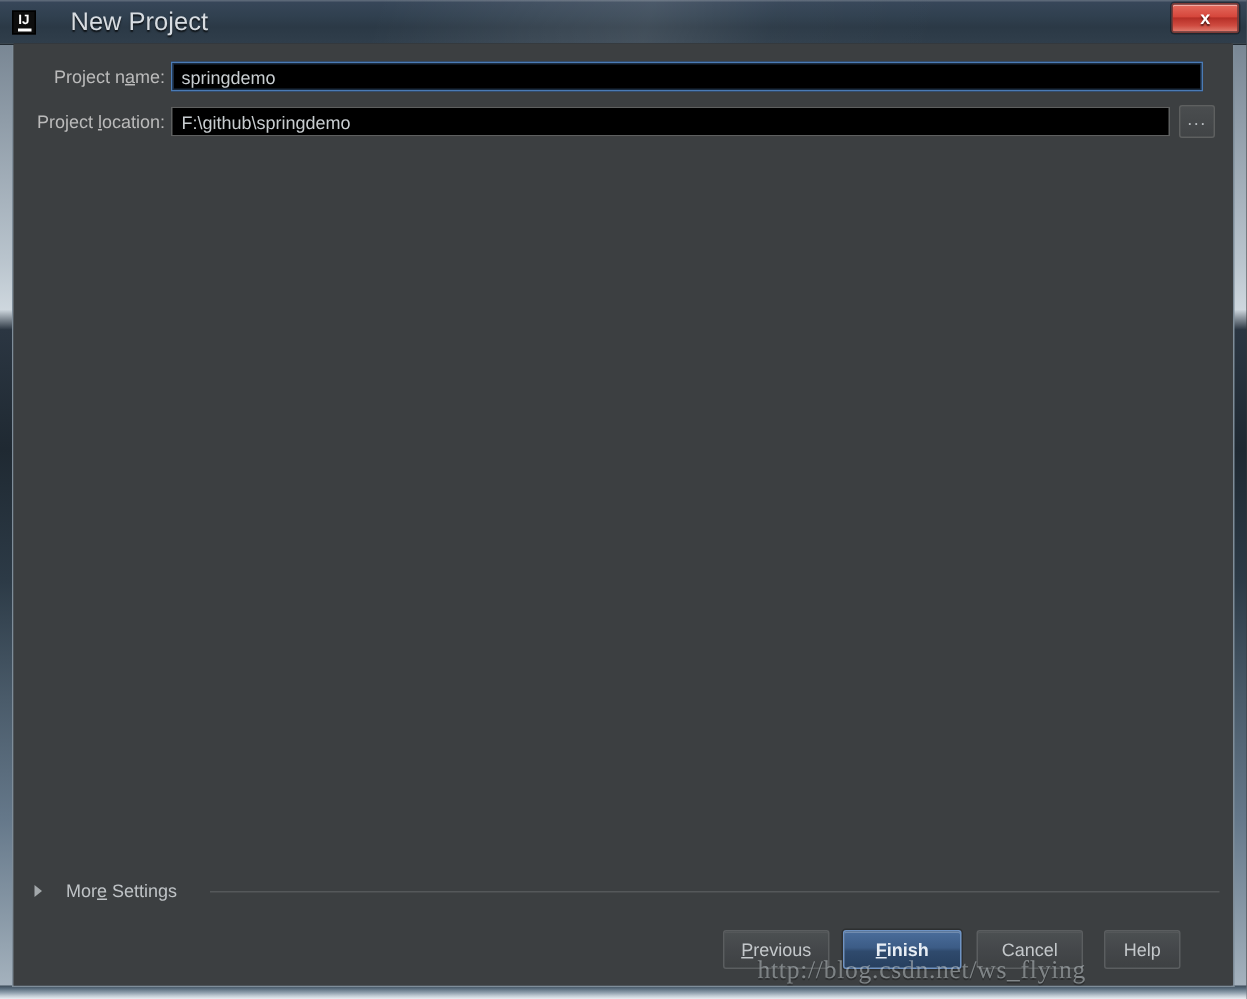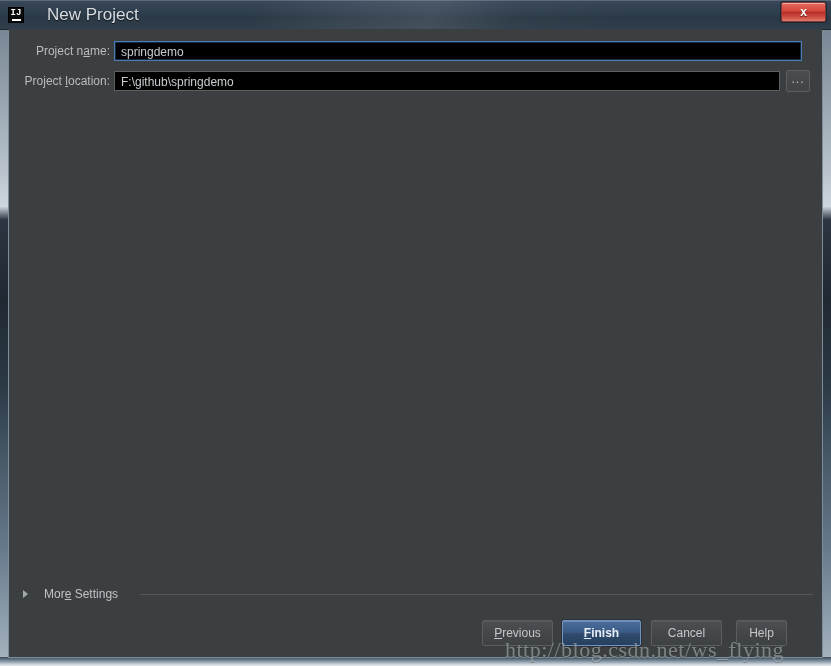--- a/index.html
+++ b/index.html
@@ -89,21 +89,21 @@
     display: flex;
     flex-direction: column;
     align-items: center;
     justify-content: center;
     line-height: 1;
   }
   .app-icon .ij-text {
     color: #ffffff;
     font-size: 9px;
     font-weight: bold;
-    font-family: Liberation Mono, monospace;
+    font-family: Liberation Sans, sans-serif;
     letter-spacing: 0px;
     margin-bottom: 1px;
   }
   .app-icon .ij-bar {
     width: 9px; height: 2px;
     background: #ffffff;
   }
   .title-text {
     color: #d8dde2;
     font-size: 17px;
@@ -279,21 +279,21 @@
   .btn-help     { left: 727px; width: 51px; }
 
   
   .watermark {
     position: absolute;
     left: 505px;
     top: 637px;
     width: 320px;
     color: rgba(190,196,200,0.55);
     font-family: "Liberation Serif", serif;
-    font-size: 22px;
+    font-size: 17px;
     letter-spacing: 0.5px;
     white-space: nowrap;
     pointer-events: none;
     user-select: none;
     text-shadow: 0 1px 0 rgba(0,0,0,0.25);
   }
 </style>
 </head>
 <body>
 

